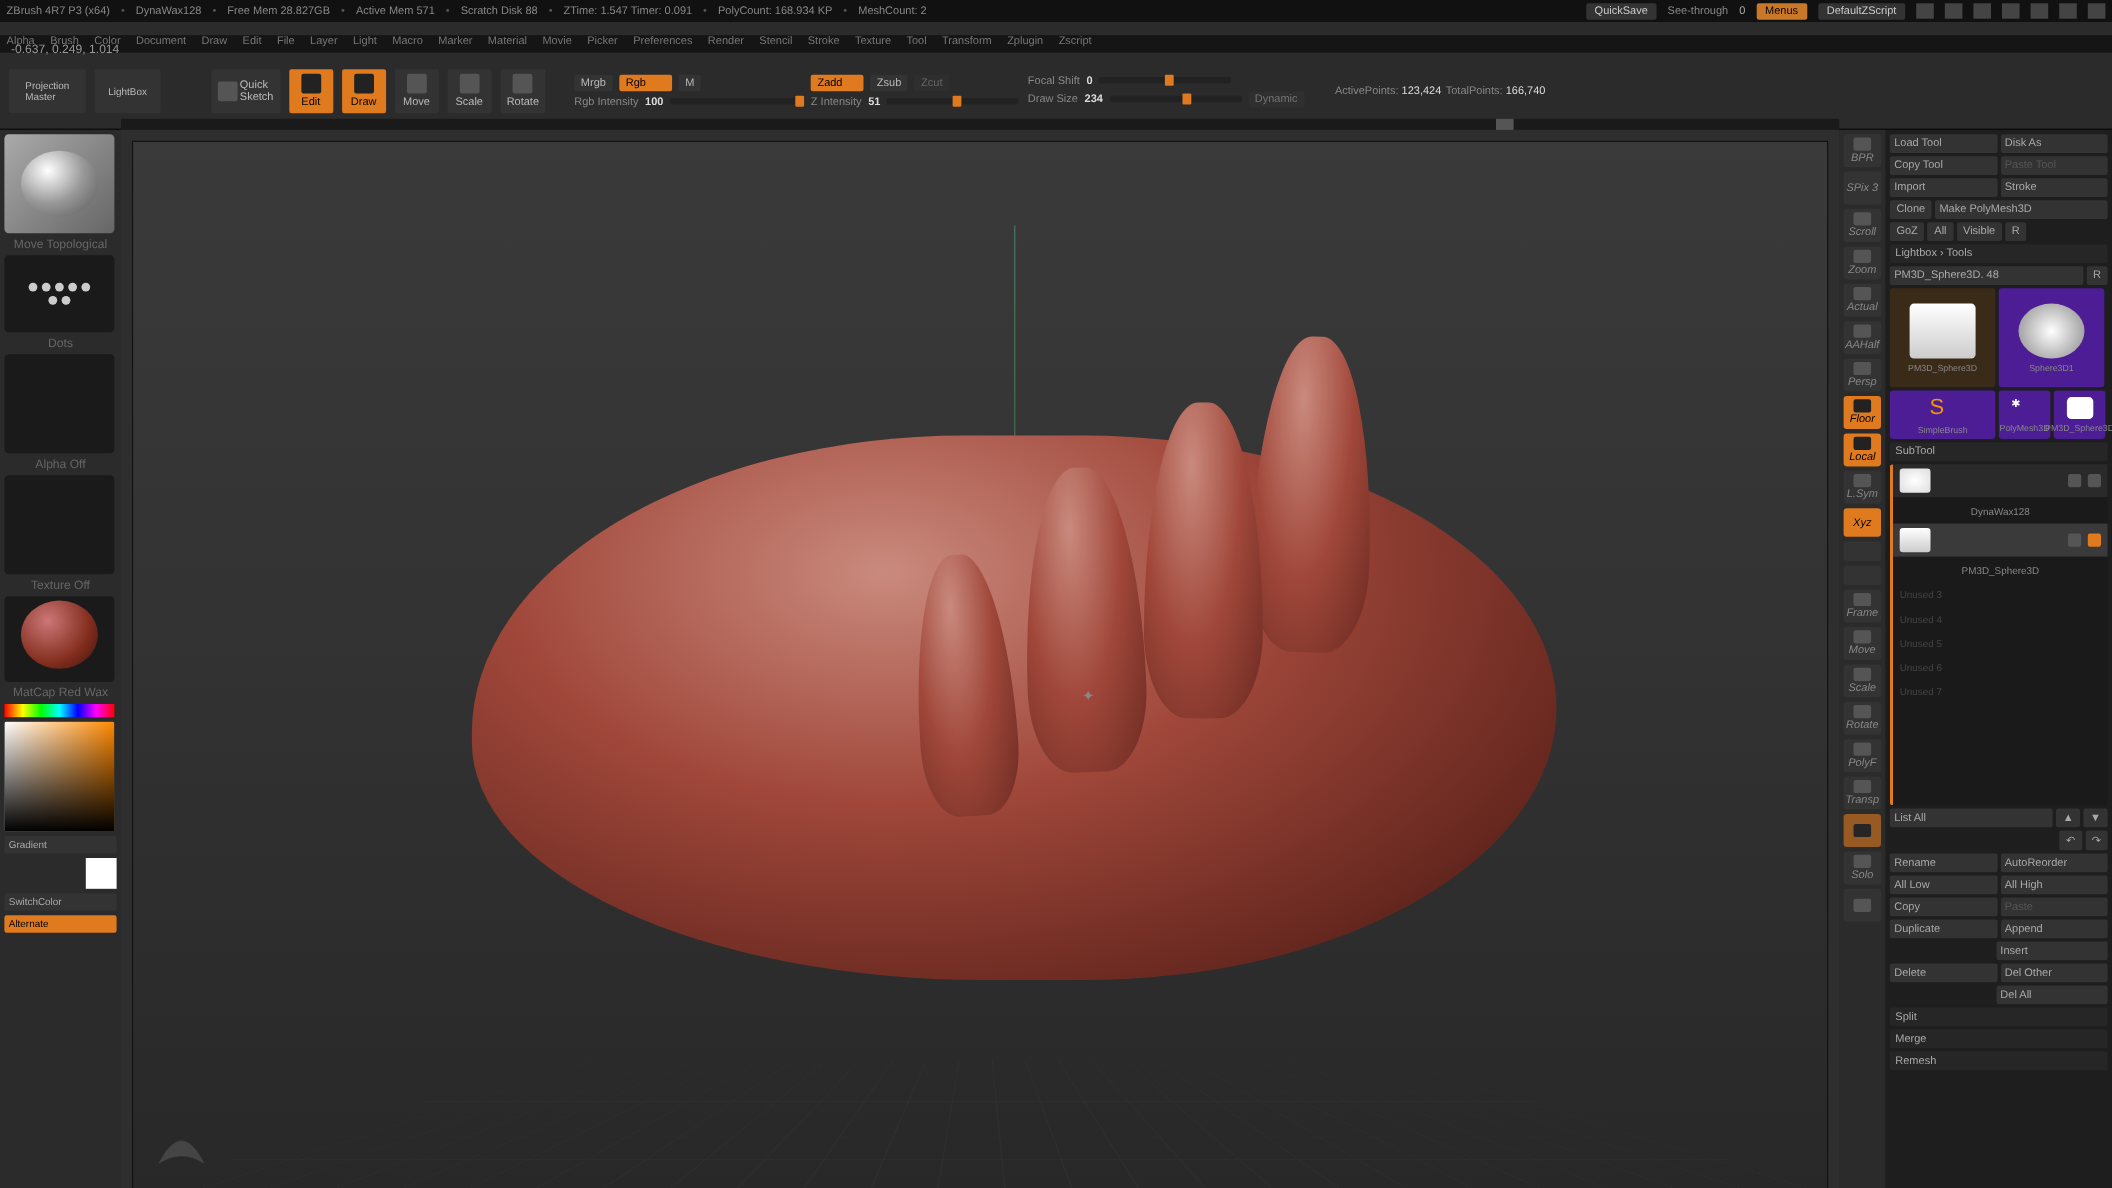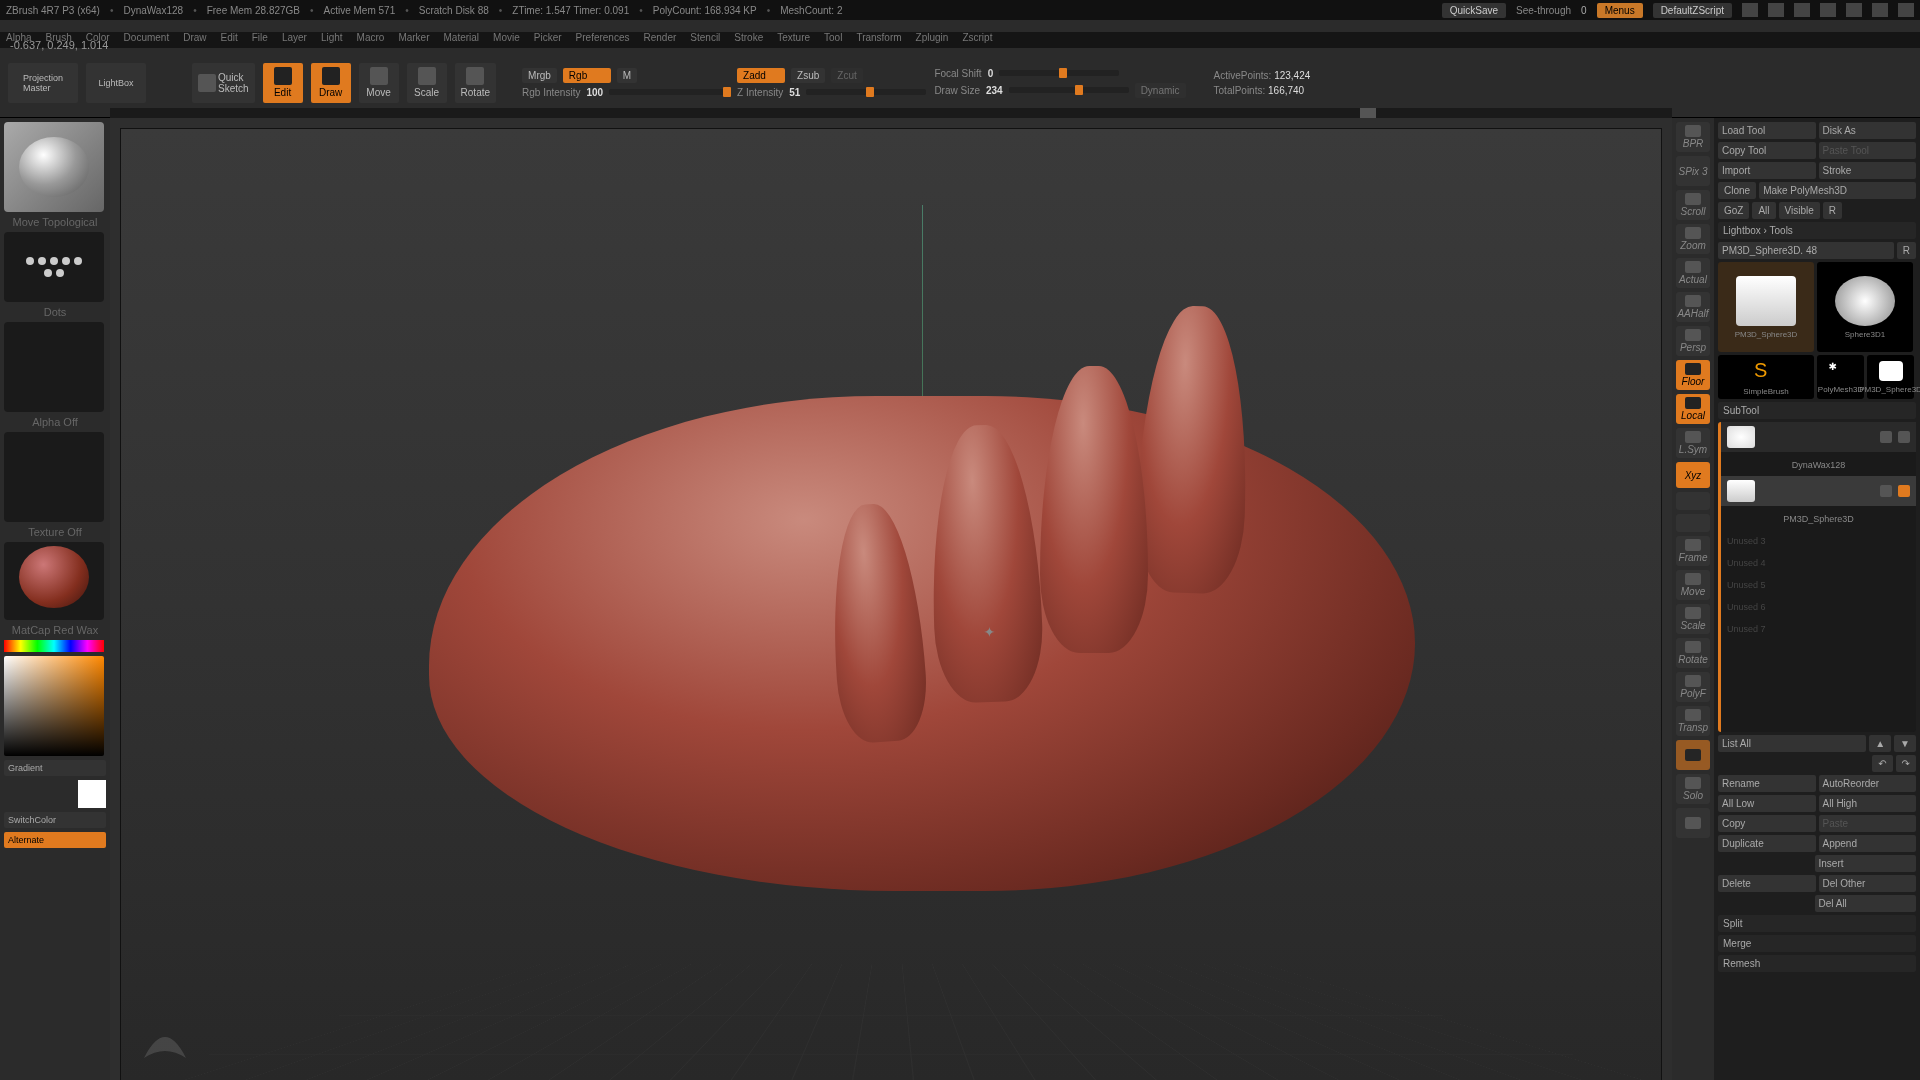--- a/index.html
+++ b/index.html
@@ -26,21 +26,21 @@
 .tbtn .ico { width:18px; height:18px; background:#555; border-radius:2px; }
 .tbtn.orange .ico { background:#222; }
 .slider-group { display:flex; flex-direction:column; gap:4px; font-size:10px; color:#bbb; }
 .slider-row { display:flex; align-items:center; gap:6px; }
 .slider-row .lbl { color:#888; }
 .slider-row .val { color:#ddd; font-weight:bold; }
 .slider-row .chip { background:#333; padding:2px 6px; border-radius:2px; }
 .slider-row .chip.orange { background:#e07a1f; color:#000; }
 .slider { width:120px; height:6px; background:#222; position:relative; border-radius:2px; }
 .slider .knob { position:absolute; top:-2px; width:8px; height:10px; background:#e07a1f; border-radius:1px; }
-.stats { display:flex; flex-direction:column; gap:4px; font-size:10px; color:#bbb; margin-left:20px; }
+.stats { display:flex; flex-direction:row; gap:4px; font-size:10px; color:#bbb; margin-left:20px; }
 .stats span { color:#888; }
 .stats b { color:#ddd; font-weight:normal; }
 
 
 .main { display:flex; height:calc(100% - 106px); }
 
 
 .leftpanel { width:110px; background:#2b2b2b; padding:4px; display:flex; flex-direction:column; gap:4px; }
 .brush-preview { width:100px; height:90px; background:linear-gradient(135deg,#aaa,#666); border-radius:4px; display:flex; align-items:center; justify-content:center; }
 .brush-preview .sphere { width:70px; height:60px; background:radial-gradient(ellipse at 35% 30%,#fff,#999 50%,#555); border-radius:50%; }
@@ -77,21 +77,21 @@
 .shelf .sbtn.orange .sico { background:#222; }
 
 
 .rightpanel { width:206px; background:#1e1e1e; padding:4px; display:flex; flex-direction:column; gap:3px; overflow:hidden; }
 .rp-row { display:flex; gap:3px; }
 .rp-btn { flex:1; background:#333; padding:3px 4px; color:#aaa; font-size:10px; border-radius:2px; text-align:left; }
 .rp-btn.dim { color:#555; }
 .rp-btn.sm { flex:0 0 auto; width:auto; padding:3px 6px; }
 .rp-section { background:#262626; padding:3px 5px; color:#aaa; font-size:10px; border-radius:2px; }
 .tool-grid { display:flex; flex-wrap:wrap; gap:3px; }
-.tool-thumb { width:96px; height:90px; background:#000000; border-radius:3px; display:flex; flex-direction:column; align-items:center; justify-content:center; gap:4px; position:relative; }
+.tool-thumb { width:96px; height:90px; background:#4c1d95; border-radius:3px; display:flex; flex-direction:column; align-items:center; justify-content:center; gap:4px; position:relative; }
 .tool-thumb .th { width:60px; height:50px; border-radius:4px; }
 .tool-thumb .cap { font-size:8px; color:#888; }
 .tool-thumb.sel { background:#3a2a18; }
 .subtool-list { background:#1a1a1a; border-radius:3px; min-height:310px; border-left:3px solid #e07a1f; }
 .st-item { display:flex; align-items:center; gap:6px; padding:4px 6px; background:#2a2a2a; margin-bottom:2px; }
 .st-item.sel { background:#3a3a3a; }
 .st-thumb { width:28px; height:22px; background:#fff; border-radius:3px; }
 .st-eye { width:12px; height:12px; background:#555; border-radius:2px; }
 .st-empty { padding:6px; font-size:9px; color:#444; }
 

